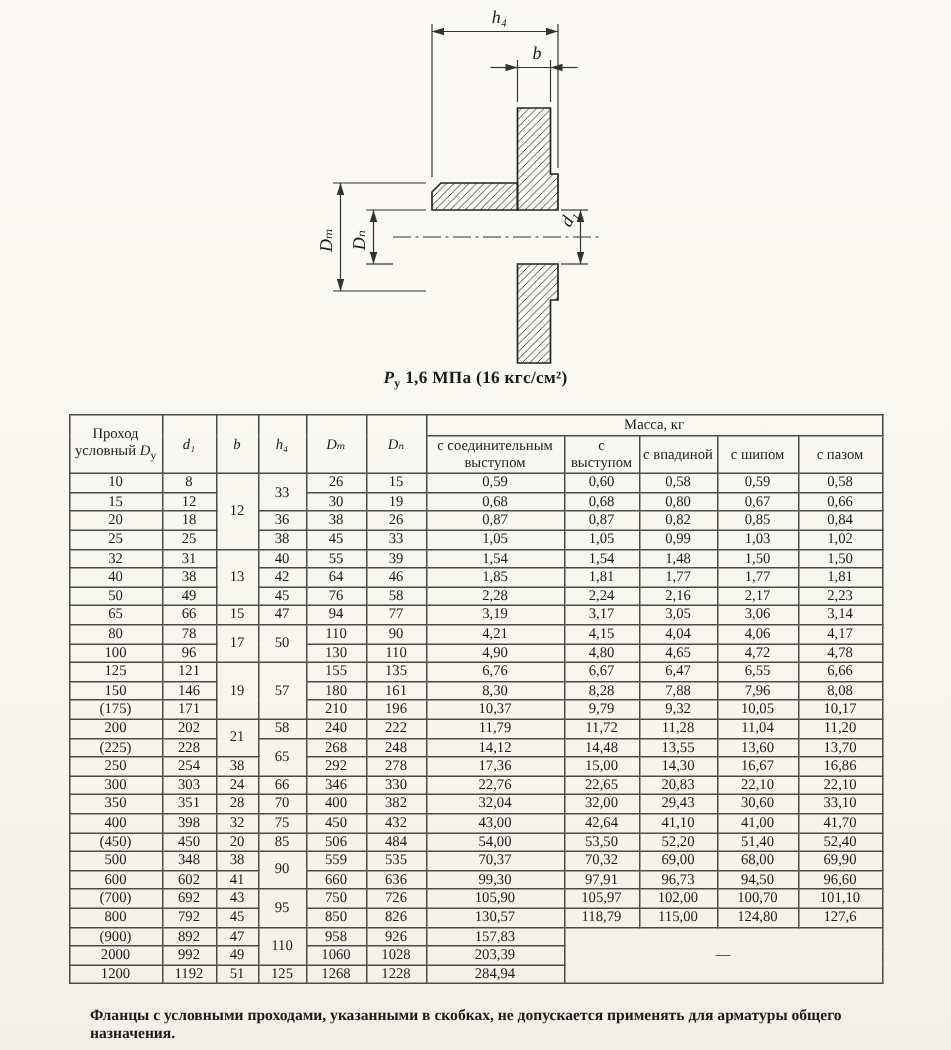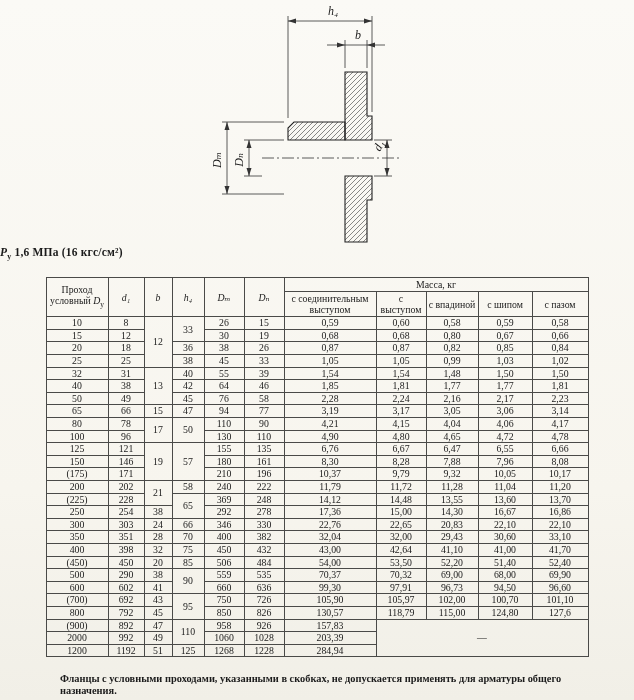--- a/index.html
+++ b/index.html
@@ -4,21 +4,21 @@
 <style>
   html,body{margin:0;padding:0;}
   body{
     width:634px;height:700px;overflow:hidden;
     background:linear-gradient(180deg,#fbfaf6 0%,#f7f5ee 70%,#f1efe7 100%);
     font-family:"Liberation Serif","DejaVu Serif",serif;
     color:#1b1b1b;
   }
   .drawing-wrap{width:634px;height:246px;position:relative;}
   .fig-title{
-    font-weight:bold;font-size:11.5px;
+    text-align:center;font-weight:bold;font-size:11.5px;
     margin:0 0 7px 0;letter-spacing:.2px;
   }
   .fig-title i{font-style:italic;}
   .fig-title sub{font-size:8px;}
   table{border-collapse:collapse;margin:16px auto;table-layout:fixed;}
   th,td{
     border:1px solid #4a4a48;text-align:center;vertical-align:middle;
     padding:0 2px;font-size:9.8px;line-height:11.6px;font-weight:normal;
     overflow:hidden;white-space:nowrap;
   }
@@ -304,21 +304,21 @@
         <td>11,79</td>
         <td>11,72</td>
         <td>11,28</td>
         <td>11,04</td>
         <td>11,20</td>
       </tr>
       <tr>
         <td>(225)</td>
         <td>228</td>
         <td rowspan="2">65</td>
-        <td>369</td>
+        <td>268</td>
         <td>248</td>
         <td>14,12</td>
         <td>14,48</td>
         <td>13,55</td>
         <td>13,60</td>
         <td>13,70</td>
       </tr>
       <tr>
         <td>250</td>
         <td>254</td>
@@ -378,21 +378,21 @@
         <td>506</td>
         <td>484</td>
         <td>54,00</td>
         <td>53,50</td>
         <td>52,20</td>
         <td>51,40</td>
         <td>52,40</td>
       </tr>
       <tr>
         <td>500</td>
-        <td>290</td>
+        <td>348</td>
         <td>38</td>
         <td rowspan="2">90</td>
         <td>559</td>
         <td>535</td>
         <td>70,37</td>
         <td>70,32</td>
         <td>69,00</td>
         <td>68,00</td>
         <td>69,90</td>
       </tr>

